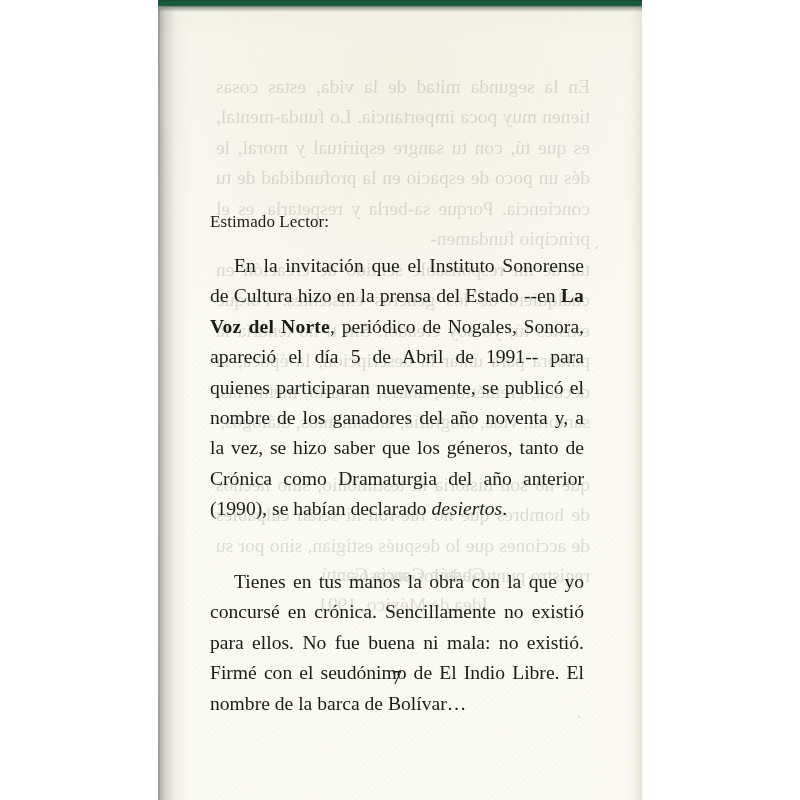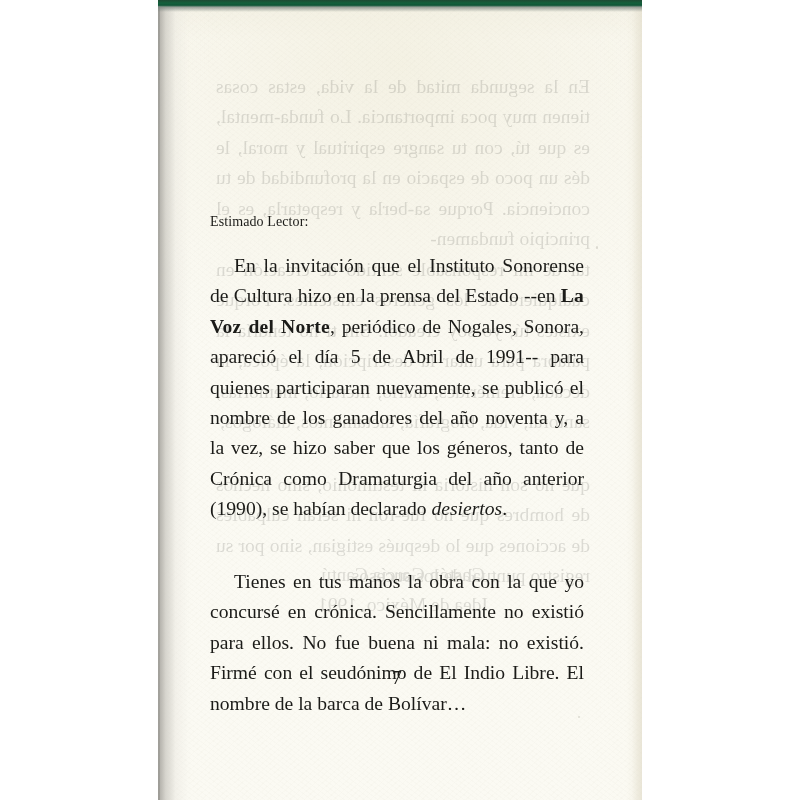--- a/index.html
+++ b/index.html
@@ -151,21 +151,21 @@
     color: #1b1b18;
     font-family: "Liberation Serif", serif;
     font-size: 19.6px;
     line-height: 30.4px;
   }
 
   #salutation {
     position: absolute;
     top: 207px;
     left: 0px;
-    font-size: 14px;
+    font-size: 17px;
     letter-spacing: .1px;
   }
 
   .para {
     position: absolute;
     left: 0px;
     width: 374px;
     text-align: justify;
     text-justify: inter-word;
     text-indent: 24px;

